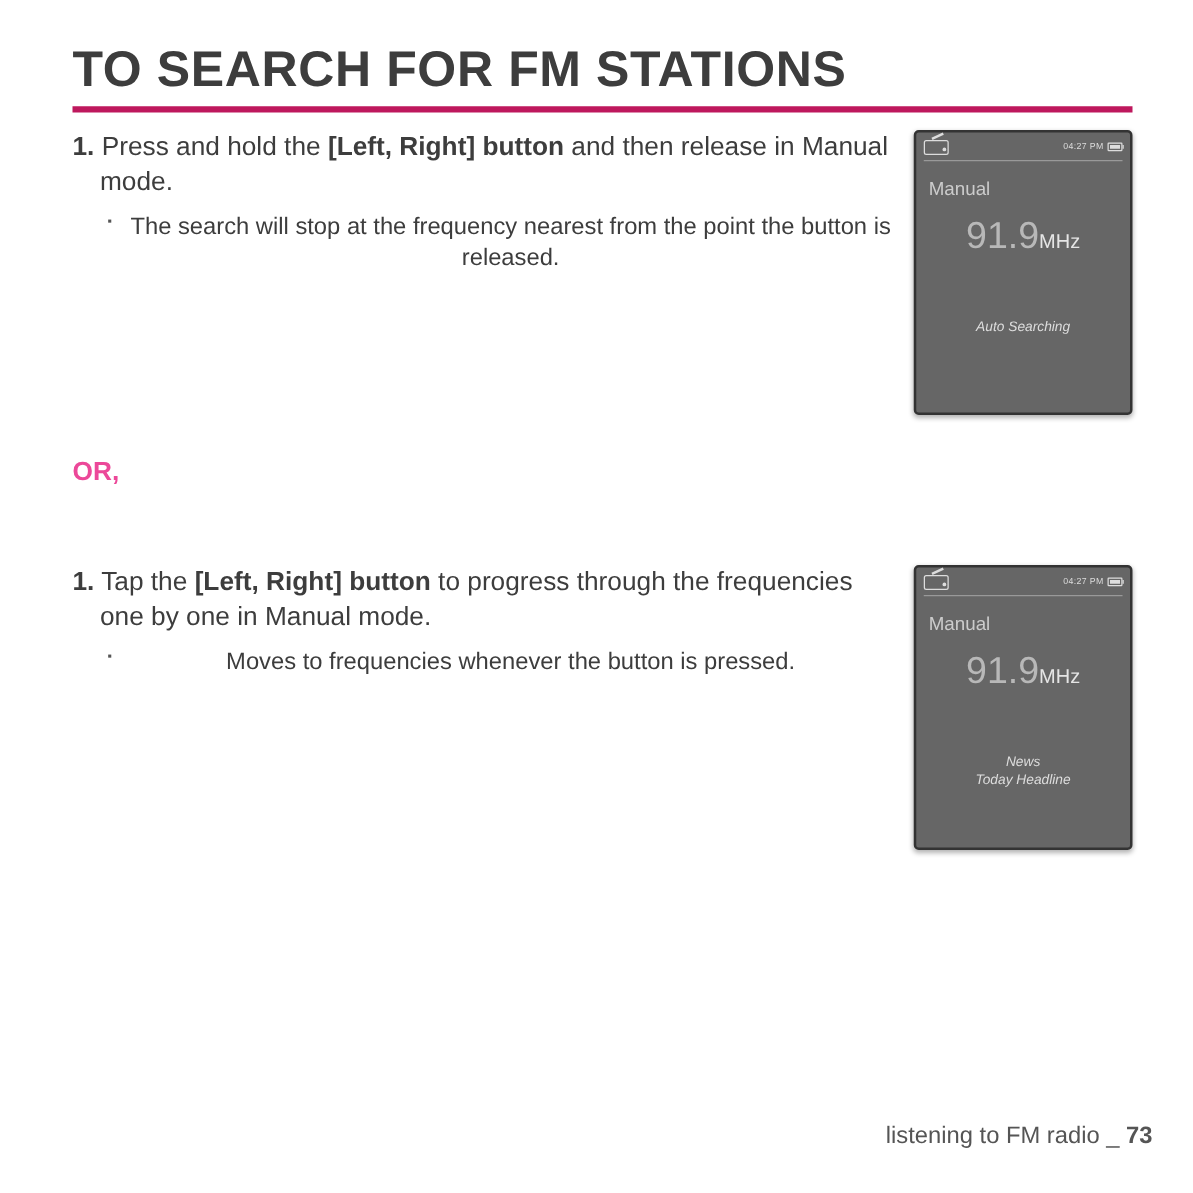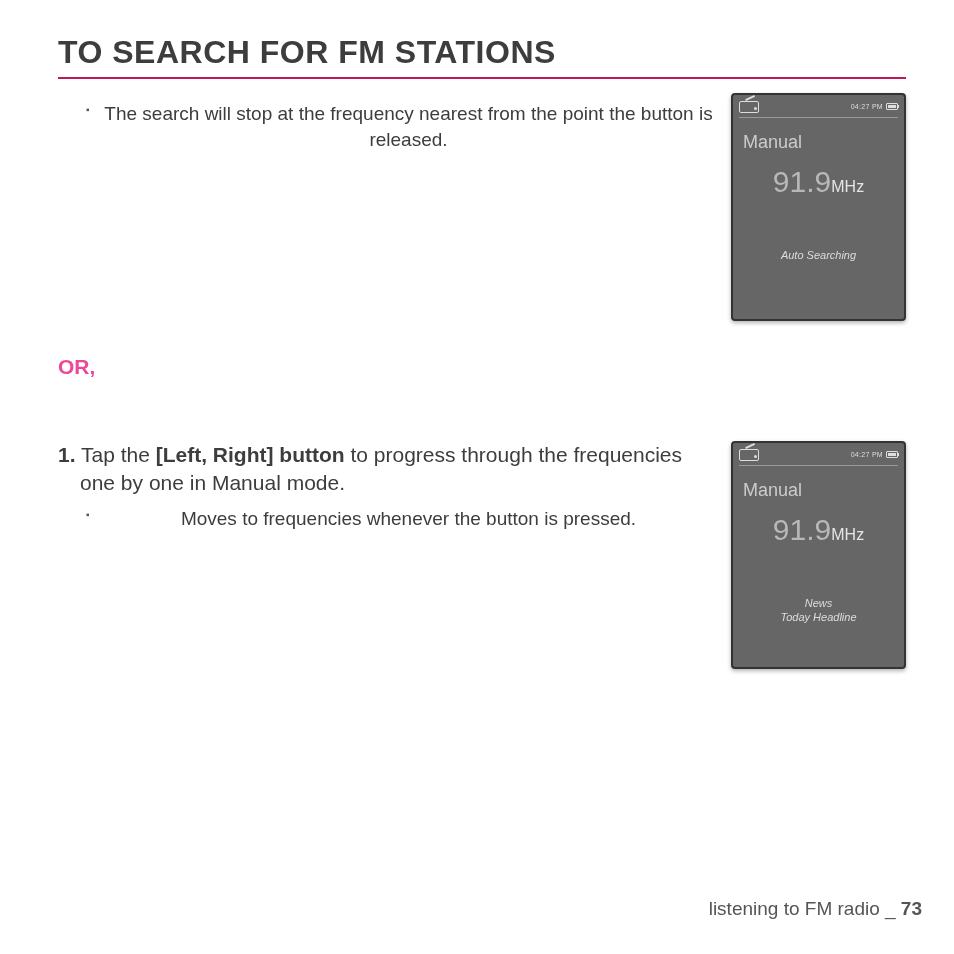--- a/index.html
+++ b/index.html
@@ -6,25 +6,25 @@
     body {
       font-family: Arial, Helvetica, sans-serif;
       width: 954px;
       height: 954px;
       background: #fff;
       padding: 34px 48px 0 58px;
       color: #3d3d3d;
       position: relative;
     }
     .page-title {
-      font-size: 32px;
+      font-size: 40px;
       font-weight: 700;
       letter-spacing: 0.5px;
       color: #3d3d3d;
-      border-bottom: 2px solid #be185d;
+      border-bottom: 5px solid #be185d;
       padding-bottom: 6px;
       margin-bottom: 14px;
     }
     .content-row {
       display: flex;
       align-items: flex-start;
       gap: 18px;
     }
     .text-col { flex: 1; }
     .step-line {
@@ -115,21 +115,21 @@
     }
     .battery .fill {
       position: absolute; left: 1px; top: 1px;
       width: 8px; height: 3px; background: #ddd;
     }
     .device hr.divider {
       border: none; border-top: 1px solid #999;
       margin: 2px 6px;
     }
     .mode-label {
-      font-size: 18px; color: #ccc;
+      font-size: 15px; color: #ccc;
       padding: 12px 0 4px 10px;
     }
     .freq {
       text-align: center;
       padding: 8px 0 2px 0;
     }
     .freq .num {
       font-size: 30px; color: #b8b8b8; font-weight: 400;
     }
     .freq .unit {
@@ -151,20 +151,23 @@
     }
     .footer b { font-weight: 700; }
   </style>
 </head>
 <body>
 
 <h1 class="page-title">TO SEARCH FOR FM STATIONS</h1>
 
 <div class="content-row">
   <div class="text-col">
+    <p class="step-line">
+      <b>1.</b><span> Press and hold the </span><b>[Left, Right] button</b><span> and then release in Manual mode.</span>
+    </p>
     <ul class="bullet-list">
       <li>The search will stop at the frequency nearest from the point the button is released.</li>
     </ul>
   </div>
   <div class="device">
     <div class="statusbar">
       <div class="radio-icon">
           <span class="dot"></span>
         </div>
       <div class="status-right">

